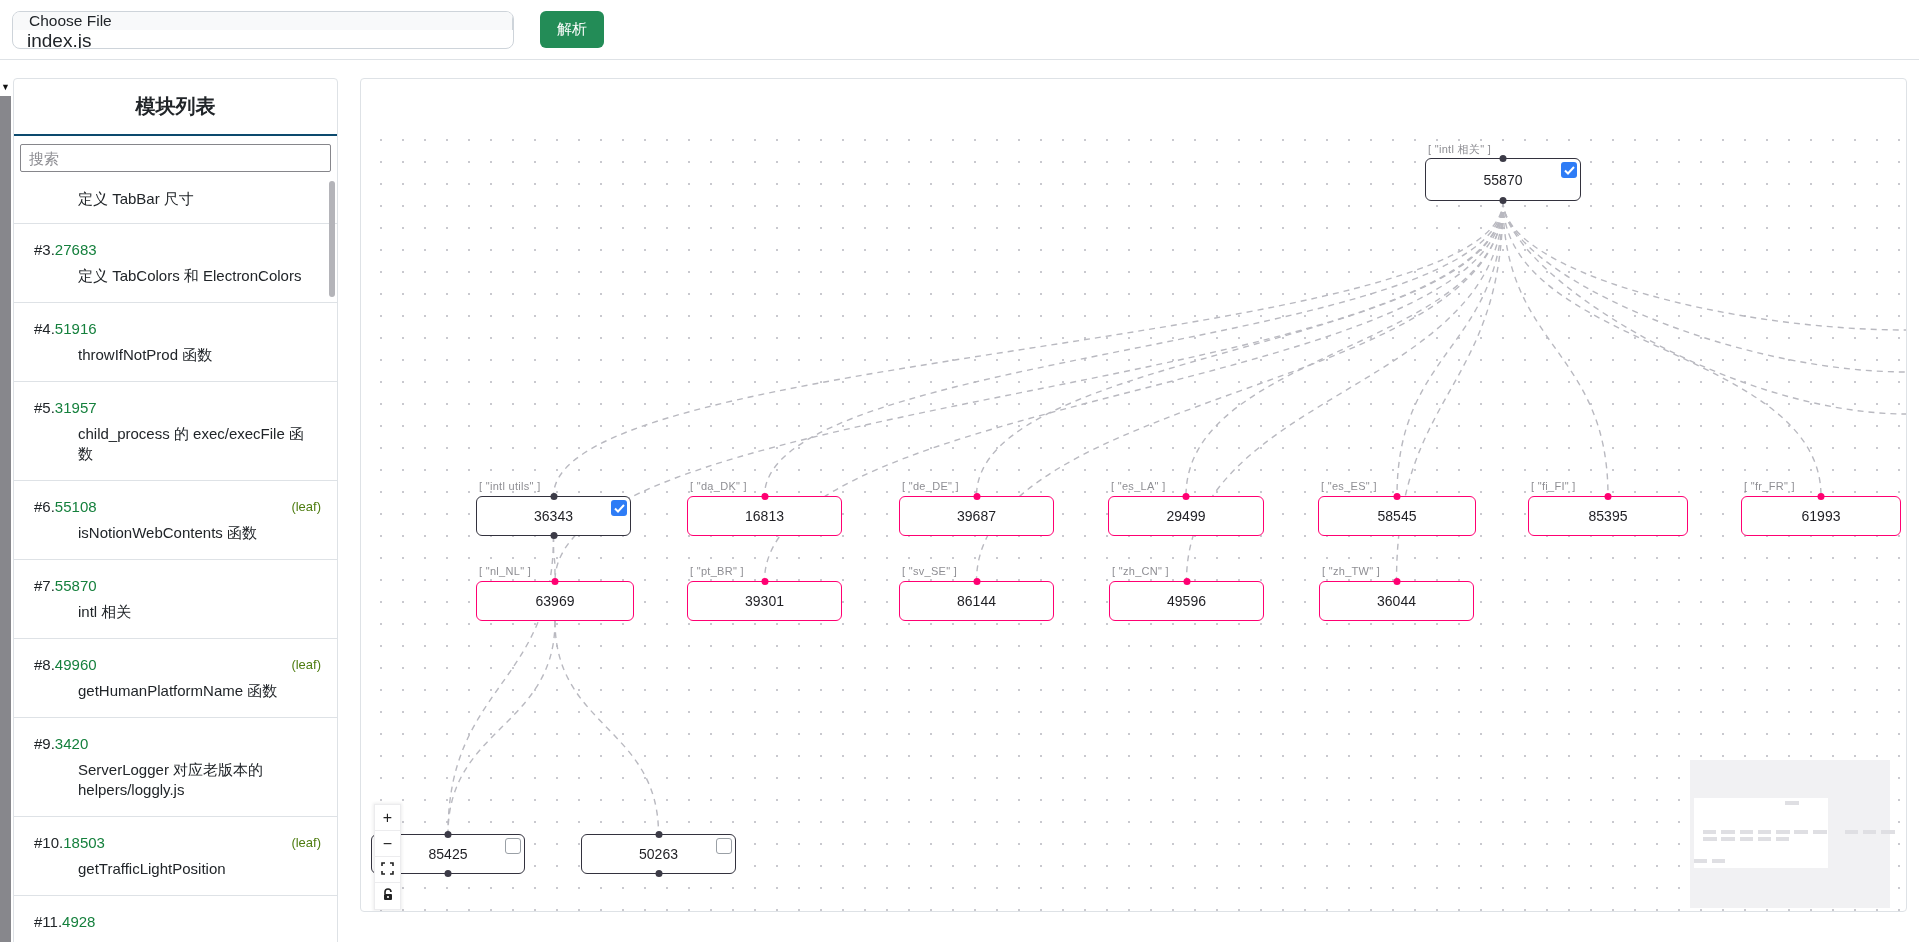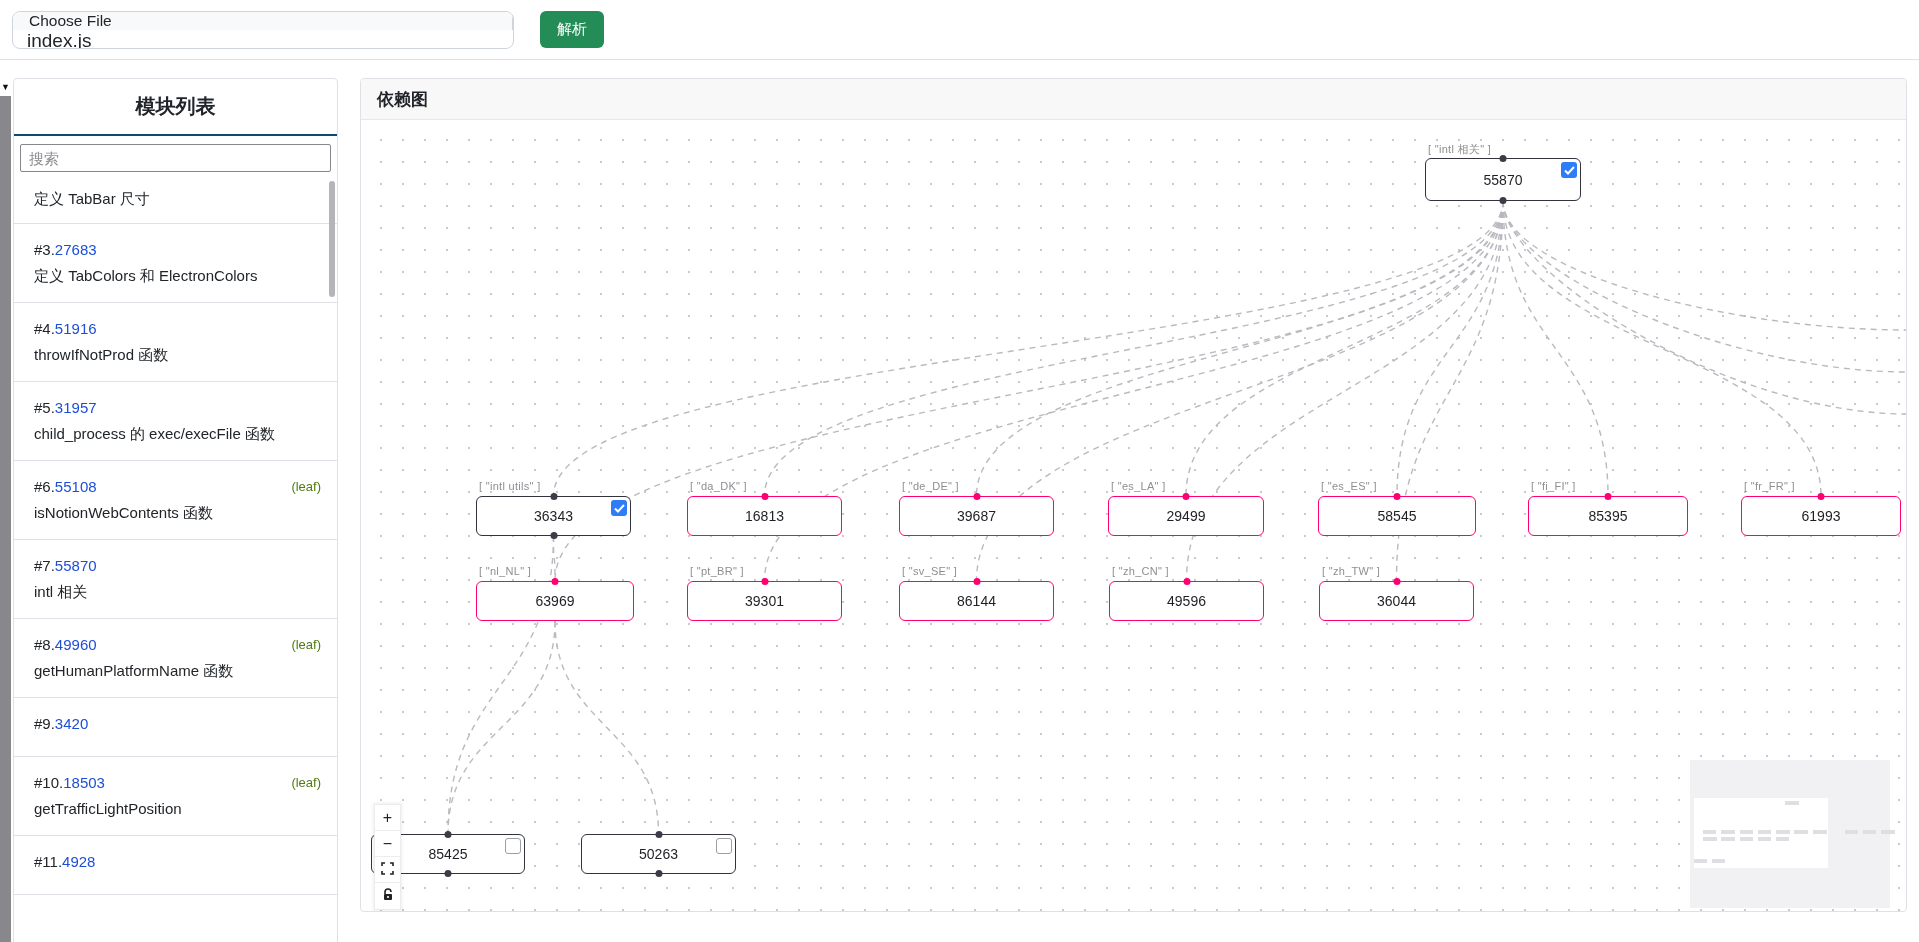--- a/index.html
+++ b/index.html
@@ -31,23 +31,23 @@
     align-items:center; justify-content:center; font-size:20px; font-weight:700; }
   .search { display:block; margin:8px 6px 0 6px; width:311px; height:28px;
     border:1px solid #86868b; border-radius:2px; padding:0 8px; font-size:15px;
     font-family:inherit; color:#212529; }
   .search::placeholder { color:#8e8e93; }
   .module-list { position:absolute; top:96px; bottom:0; left:0; right:0; overflow:hidden; }
   .mod-item { position:relative; padding:16px 20px; border-bottom:1px solid #dee2e6;
     font-size:15px; line-height:20px; cursor:pointer; background:#fff; }
   .mod-item.oneline { padding:14px 20px; }
   .num-line { margin-bottom:6px; }
-  .mod-id { color:#1d4ed8;text-align:center; }
+  .mod-id { color:#15803d;text-align:center; }
   .leaf { position:absolute; right:16px; top:16px; color:#4d7c0f; font-size:13px; }
-  .mod-title { color:#212529; max-width:250px; }
+  .mod-title { color:#212529; max-width:250px;margin-left:44px; }
   .list-scrollthumb { position:absolute; right:2px; top:6px; width:6px; height:116px;
     background:#b4b4b9; border-radius:3px; cursor:pointer; }
   
   .graphcard { position:absolute; left:360px; top:78px; width:1547px; height:834px;
     border:1px solid #dee2e6; border-radius:4px; background:#fff; }
   .graphheader { height:41px; border-bottom:1px solid #e7e7ea; background:#f8f8f9;
     border-radius:4px 4px 0 0; display:flex; align-items:center; padding:0 16px;
     font-weight:700; font-size:17px; }
   .canvas { position:absolute; left:0; top:41px; width:1545px; height:791px; overflow:hidden;
     background-image:radial-gradient(circle,#c9c9cf 1.1px,transparent 1.1px);
@@ -153,20 +153,21 @@
     </div>
     <span class="leaf">(leaf)</span>
     <div class="mod-title">getHumanPlatformName 函数</div>
   </div>
 
   <div class="mod-item">
     <div class="num-line">
       <span class="mod-num">#9.</span><span class="mod-id">3420</span>
     </div>
     <span class="leaf"></span>
+    <div class="mod-title">ServerLogger 对应老版本的 helpers/loggly.js</div>
   </div>
 
   <div class="mod-item">
     <div class="num-line">
       <span class="mod-num">#10.</span><span class="mod-id">18503</span>
     </div>
     <span class="leaf">(leaf)</span>
     <div class="mod-title">getTrafficLightPosition</div>
   </div>
 
@@ -175,21 +176,20 @@
       <span class="mod-num">#11.</span><span class="mod-id">4928</span>
     </div>
     <span class="leaf"></span>
 
   </div>
 </div>
   <div class="list-scrollthumb" style="top:102px;"></div>
 </div>
 
 <div class="graphcard">
-  <div class="graphheader">依赖图</div>
   <div class="canvas">
     <svg class="edges" width="1545" height="791">
         <path d="M 1142 81 C 1142 228.5, 192.5 228.5, 192.5 376" class="edge"></path>
         <path d="M 1142 81 C 1142 228.5, 403.5 228.5, 403.5 376" class="edge"></path>
         <path d="M 1142 81 C 1142 228.5, 615.5 228.5, 615.5 376" class="edge"></path>
         <path d="M 1142 81 C 1142 228.5, 825 228.5, 825 376" class="edge"></path>
         <path d="M 1142 81 C 1142 228.5, 1036 228.5, 1036 376" class="edge"></path>
         <path d="M 1142 81 C 1142 228.5, 1247 228.5, 1247 376" class="edge"></path>
         <path d="M 1142 81 C 1142 228.5, 1460 228.5, 1460 376" class="edge"></path>
         <path d="M 1142 81 C 1142 271, 194 271, 194 461" class="edge"></path>

